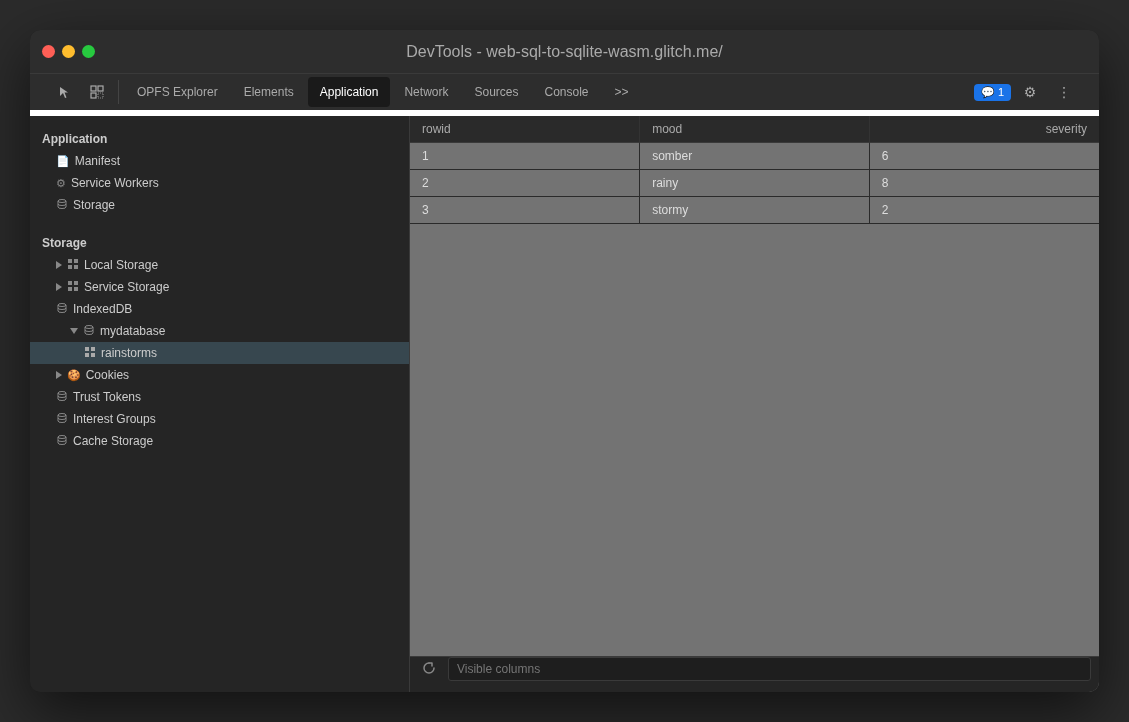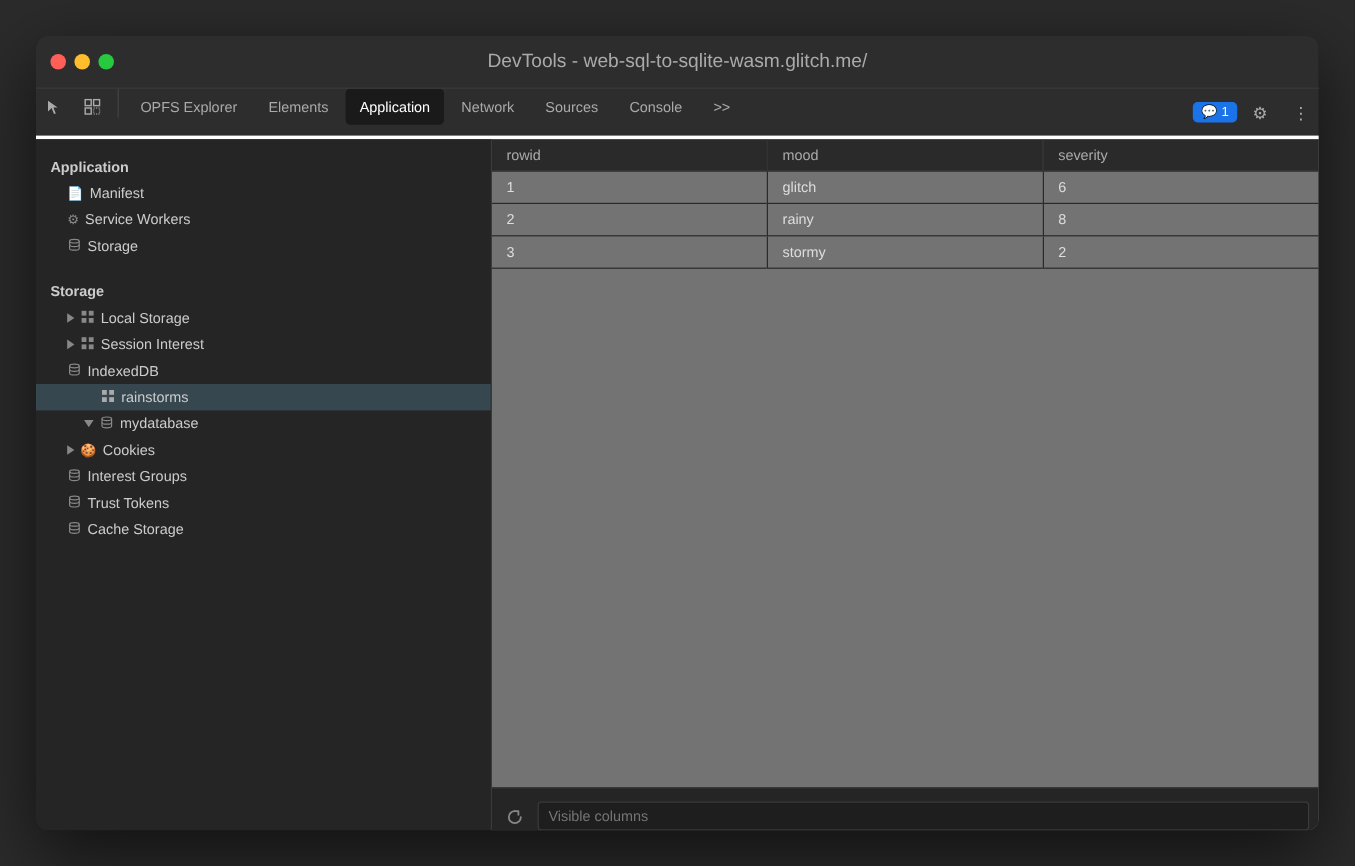--- a/index.html
+++ b/index.html
@@ -50,23 +50,24 @@
       left: 50%;
       transform: translateX(-50%);
       color: #aaa;
       font-size: 16px;
     }
     
     .toolbar {
       background: #2d2d2d;
       height: 42px;
       display: flex;
-      padding: 0 0;
+      align-items: center;
+      padding: 0 20px;
       gap: 2px;
-      border-bottom: 3px solid #ffffff;
+      border-bottom: 6px solid #ffffff;
       flex-shrink: 0;
     }
     .toolbar-icon-btn {
       width: 30px;
       height: 30px;
       background: none;
       border: none;
       cursor: pointer;
       display: flex;
       align-items: center;
@@ -188,37 +189,37 @@
       border-bottom: 1px solid #3a3a3a;
     }
     th {
       text-align: left;
       padding: 6px 12px;
       color: #aaa;
       font-weight: 500;
       border-right: 1px solid #333;
       min-width: 160px;
     }
-    th:last-child { border-right: none; }
+    th:last-child { border-right: none; text-align: right; }
     tbody tr {
       border-bottom: 1px solid #2a2a2a;
     }
     td {
       padding: 6px 12px;
       color: #ddd;
       border-right: 1px solid #2a2a2a;
     }
     td:last-child { border-right: none; }
     
     .bottom-bar {
       height: 36px;
       background: #252525;
       border-top: 1px solid #3a3a3a;
       display: flex;
-      align-items: flex-end;
+      align-items: flex-start;
       padding: 0 8px;
       gap: 8px;
       flex-shrink: 0;
     }
     .refresh-btn {
       width: 22px;
       height: 22px;
       background: none;
       border: none;
       cursor: pointer;
@@ -336,85 +337,85 @@
       <div class="sidebar-item sidebar-indent-1">
         <span class="triangle-right"></span>
         <span>
           <svg width="12" height="12" viewBox="0 0 12 12" fill="none">
             <rect x="1" y="1" width="4" height="4" fill="#888"></rect>
             <rect x="7" y="1" width="4" height="4" fill="#888"></rect>
             <rect x="1" y="7" width="4" height="4" fill="#888"></rect>
             <rect x="7" y="7" width="4" height="4" fill="#888"></rect>
           </svg>
         </span>
-        <span>Session Interest</span>
+        <span>Service Storage</span>
       </div>
 
       <div class="sidebar-item sidebar-indent-1">
         <span>
           <svg width="12" height="12" viewBox="0 0 12 12" fill="none">
             <ellipse cx="6" cy="3" rx="4" ry="1.5" stroke="#888" stroke-width="1"></ellipse>
             <path d="M2 3 L2 9 Q2 10.5 6 10.5 Q10 10.5 10 9 L10 3" stroke="#888" stroke-width="1" fill="none"></path>
             <path d="M2 6 Q2 7.5 6 7.5 Q10 7.5 10 6" stroke="#888" stroke-width="1" fill="none"></path>
           </svg>
         </span>
         <span>IndexedDB</span>
       </div>
 
+
+      <div class="sidebar-item sidebar-indent-2">
+        <span class="triangle-down"></span>
+        <span>
+          <svg width="12" height="12" viewBox="0 0 12 12" fill="none">
+            <ellipse cx="6" cy="3" rx="4" ry="1.5" stroke="#888" stroke-width="1"></ellipse>
+            <path d="M2 3 L2 9 Q2 10.5 6 10.5 Q10 10.5 10 9 L10 3" stroke="#888" stroke-width="1" fill="none"></path>
+            <path d="M2 6 Q2 7.5 6 7.5 Q10 7.5 10 6" stroke="#888" stroke-width="1" fill="none"></path>
+          </svg>
+        </span>
+        <span>mydatabase</span>
+      </div>
 
       <div class="sidebar-item sidebar-indent-3 active-selected">
         <span>
           <svg width="12" height="12" viewBox="0 0 12 12" fill="none">
             <rect x="1" y="1" width="4" height="4" fill="#aaa"></rect>
             <rect x="7" y="1" width="4" height="4" fill="#aaa"></rect>
             <rect x="1" y="7" width="4" height="4" fill="#aaa"></rect>
             <rect x="7" y="7" width="4" height="4" fill="#aaa"></rect>
           </svg>
         </span>
         <span>rainstorms</span>
       </div>
 
-      <div class="sidebar-item sidebar-indent-2">
-        <span class="triangle-down"></span>
-        <span>
-          <svg width="12" height="12" viewBox="0 0 12 12" fill="none">
-            <ellipse cx="6" cy="3" rx="4" ry="1.5" stroke="#888" stroke-width="1"></ellipse>
-            <path d="M2 3 L2 9 Q2 10.5 6 10.5 Q10 10.5 10 9 L10 3" stroke="#888" stroke-width="1" fill="none"></path>
-            <path d="M2 6 Q2 7.5 6 7.5 Q10 7.5 10 6" stroke="#888" stroke-width="1" fill="none"></path>
-          </svg>
-        </span>
-        <span>mydatabase</span>
-      </div>
-
       <div class="sidebar-item sidebar-indent-1">
         <span class="triangle-right"></span>
         <span style="font-size:11px;color:#888;">🍪</span>
         <span>Cookies</span>
       </div>
 
       <div class="sidebar-item sidebar-indent-1">
         <span>
           <svg width="12" height="12" viewBox="0 0 12 12" fill="none">
             <ellipse cx="6" cy="3" rx="4" ry="1.5" stroke="#888" stroke-width="1"></ellipse>
             <path d="M2 3 L2 9 Q2 10.5 6 10.5 Q10 10.5 10 9 L10 3" stroke="#888" stroke-width="1" fill="none"></path>
             <path d="M2 6 Q2 7.5 6 7.5 Q10 7.5 10 6" stroke="#888" stroke-width="1" fill="none"></path>
           </svg>
         </span>
+        <span>Trust Tokens</span>
+      </div>
+
+      <div class="sidebar-item sidebar-indent-1">
+        <span>
+          <svg width="12" height="12" viewBox="0 0 12 12" fill="none">
+            <ellipse cx="6" cy="3" rx="4" ry="1.5" stroke="#888" stroke-width="1"></ellipse>
+            <path d="M2 3 L2 9 Q2 10.5 6 10.5 Q10 10.5 10 9 L10 3" stroke="#888" stroke-width="1" fill="none"></path>
+            <path d="M2 6 Q2 7.5 6 7.5 Q10 7.5 10 6" stroke="#888" stroke-width="1" fill="none"></path>
+          </svg>
+        </span>
         <span>Interest Groups</span>
-      </div>
-
-      <div class="sidebar-item sidebar-indent-1">
-        <span>
-          <svg width="12" height="12" viewBox="0 0 12 12" fill="none">
-            <ellipse cx="6" cy="3" rx="4" ry="1.5" stroke="#888" stroke-width="1"></ellipse>
-            <path d="M2 3 L2 9 Q2 10.5 6 10.5 Q10 10.5 10 9 L10 3" stroke="#888" stroke-width="1" fill="none"></path>
-            <path d="M2 6 Q2 7.5 6 7.5 Q10 7.5 10 6" stroke="#888" stroke-width="1" fill="none"></path>
-          </svg>
-        </span>
-        <span>Trust Tokens</span>
       </div>
 
 
       <div class="sidebar-item sidebar-indent-1">
         <span>
           <svg width="12" height="12" viewBox="0 0 12 12" fill="none">
             <ellipse cx="6" cy="3" rx="4" ry="1.5" stroke="#888" stroke-width="1"></ellipse>
             <path d="M2 3 L2 9 Q2 10.5 6 10.5 Q10 10.5 10 9 L10 3" stroke="#888" stroke-width="1" fill="none"></path>
             <path d="M2 6 Q2 7.5 6 7.5 Q10 7.5 10 6" stroke="#888" stroke-width="1" fill="none"></path>
           </svg>
@@ -429,21 +430,21 @@
           <thead>
             <tr>
               <th>rowid</th>
               <th>mood</th>
               <th>severity</th>
             </tr>
           </thead>
           <tbody id="table-body">
           <tr>
                 <td>1</td>
-                <td>glitch</td>
+                <td>somber</td>
                 <td>6</td>
               </tr>
               <tr>
                 <td>2</td>
                 <td>rainy</td>
                 <td>8</td>
               </tr>
               <tr>
                 <td>3</td>
                 <td>stormy</td>

